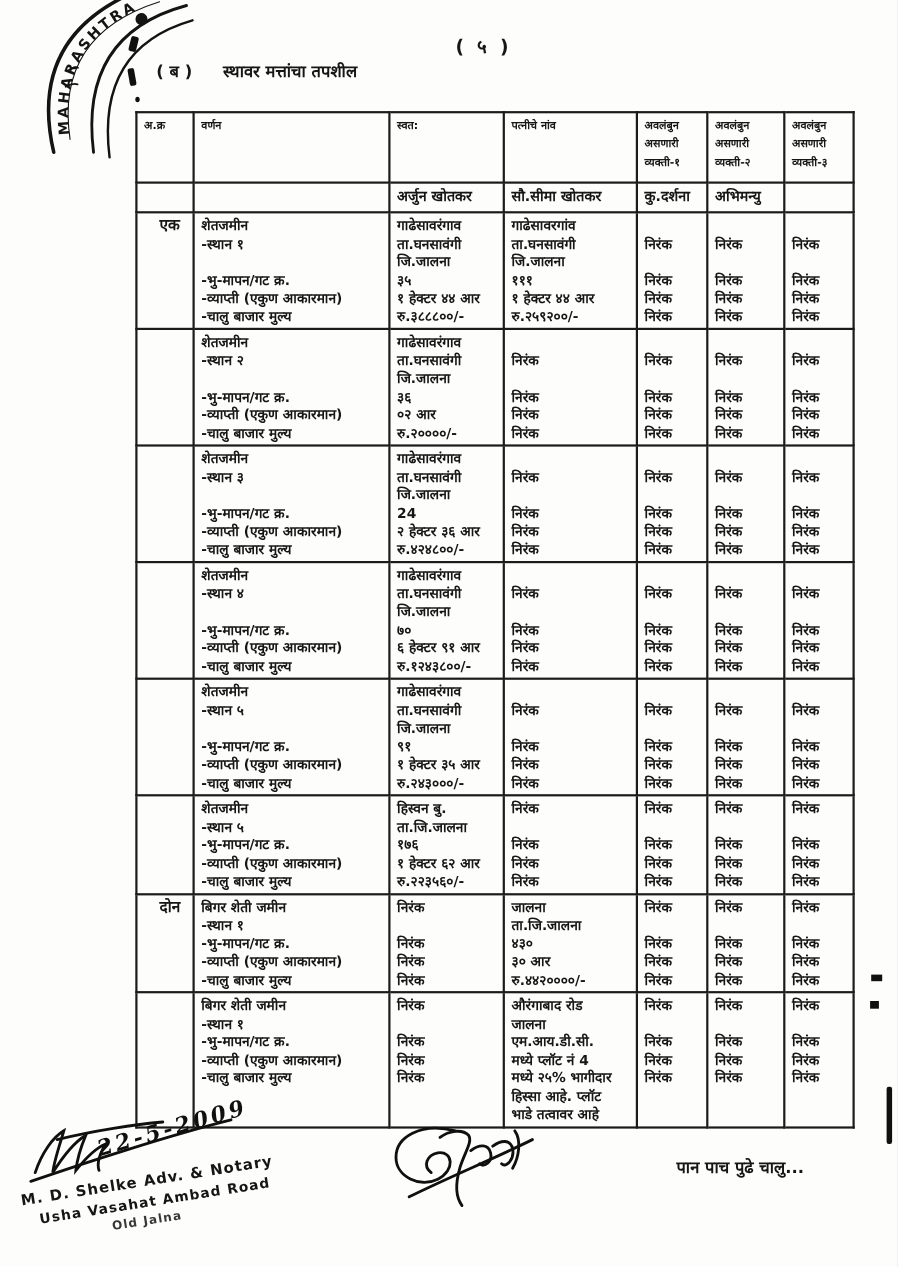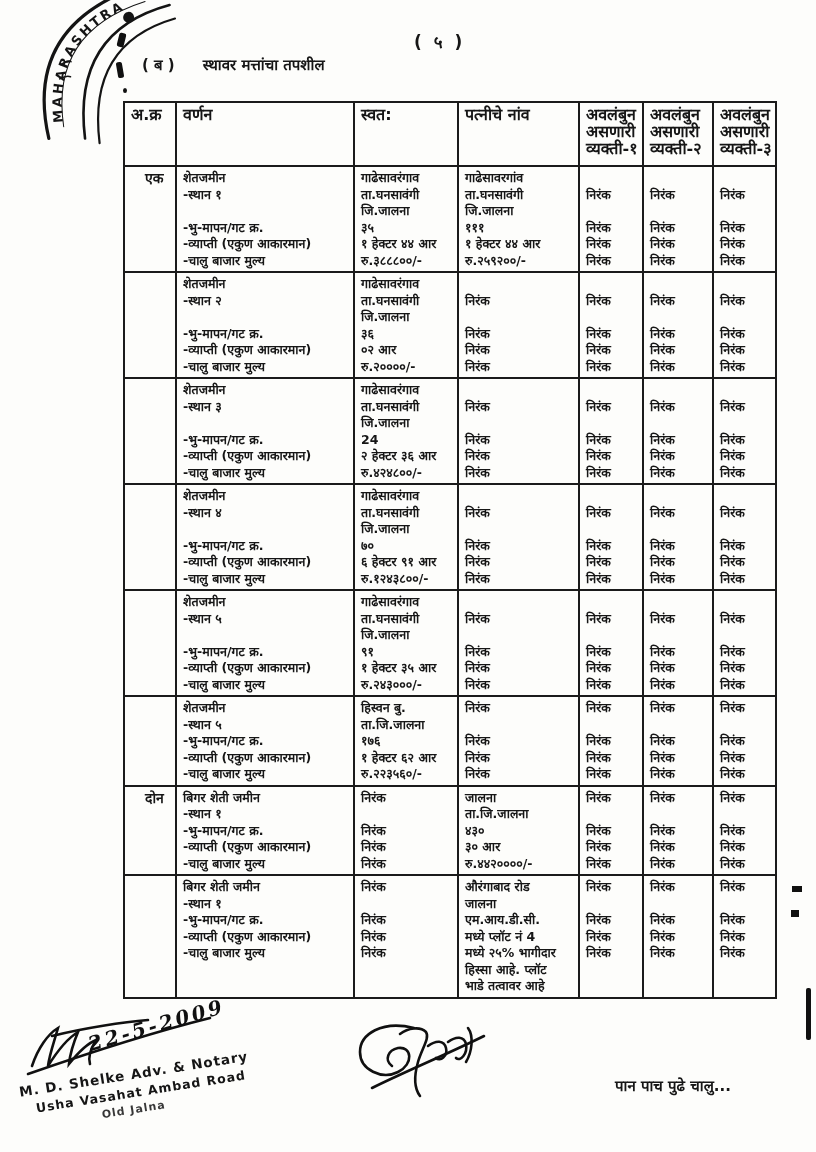--- a/index.html
+++ b/index.html
@@ -17,31 +17,31 @@
   
   table.doc{
     position:absolute; left:123px; top:101px; width:652px;
     border-collapse:collapse; table-layout:fixed;
   }
   table.doc th, table.doc td{
     border:2px solid #1b1b1b; vertical-align:top; padding:0;
     font-weight:bold; text-align:left; overflow:hidden;
   }
   table.doc thead th{
-    font-size:16px; line-height:17px; padding:3px 2px 2px 6px; height:57px;
+    font-size:10px; line-height:17px; padding:3px 2px 2px 6px; height:57px;
   }
   table.doc tr.subhead td{
     font-size:13px; padding:2px 2px 3px 6px; height:20px; border-top-width:2px;
   }
   table.doc tbody td{padding:3px 0 2px 0;}
   .ln{height:16.5px; line-height:16.5px; font-size:12.5px; padding-left:6px; white-space:nowrap;}
   .sr .ln{font-size:14px; padding-left:20px;}
   tr.tall td{padding-bottom:20px;}
   
-  .continue-text{position:absolute; left:615px; top:1050px; font-size:15px; font-weight:bold;margin-top:25px;}
+  .continue-text{position:absolute; left:615px; top:1050px; font-size:15px; font-weight:bold;}
   
   .hand-date{
     position:absolute; left:92px; top:1032px; width:190px;
     transform:rotate(-16deg); transform-origin:left bottom;
     font-family:"DejaVu Serif", serif; font-style:italic; font-weight:bold;
     font-size:20px; letter-spacing:3px; color:#101010;
   }
   
   .notary-stamp{
     position:absolute; left:18px; top:1084px; width:260px;
@@ -106,20 +106,29 @@
           <th>अ.क्र</th>
           <th>वर्णन</th>
           <th>स्वत:</th>
           <th>पत्नीचे नांव</th>
           <th>अवलंबुन असणारी व्यक्ती-१</th>
           <th>अवलंबुन असणारी व्यक्ती-२</th>
           <th>अवलंबुन असणारी व्यक्ती-३</th>
         </tr>
       </thead>
       <tbody>
+        <tr class="subhead">
+          <td>&nbsp;</td>
+          <td>&nbsp;</td>
+          <td>अर्जुन खोतकर</td>
+          <td>सौ.सीमा खोतकर</td>
+          <td>कु.दर्शना</td>
+          <td>अभिमन्यु</td>
+          <td>&nbsp;</td>
+        </tr>
         <tr>
           <td class="sr">
             <div class="ln">एक</div>
           </td>
           <td>
             <div class="ln">शेतजमीन</div>
             <div class="ln">-स्थान १</div>
             <div class="ln">&nbsp;</div>
             <div class="ln">-भु-मापन/गट क्र.</div>
             <div class="ln">-व्याप्ती (एकुण आकारमान)</div>

